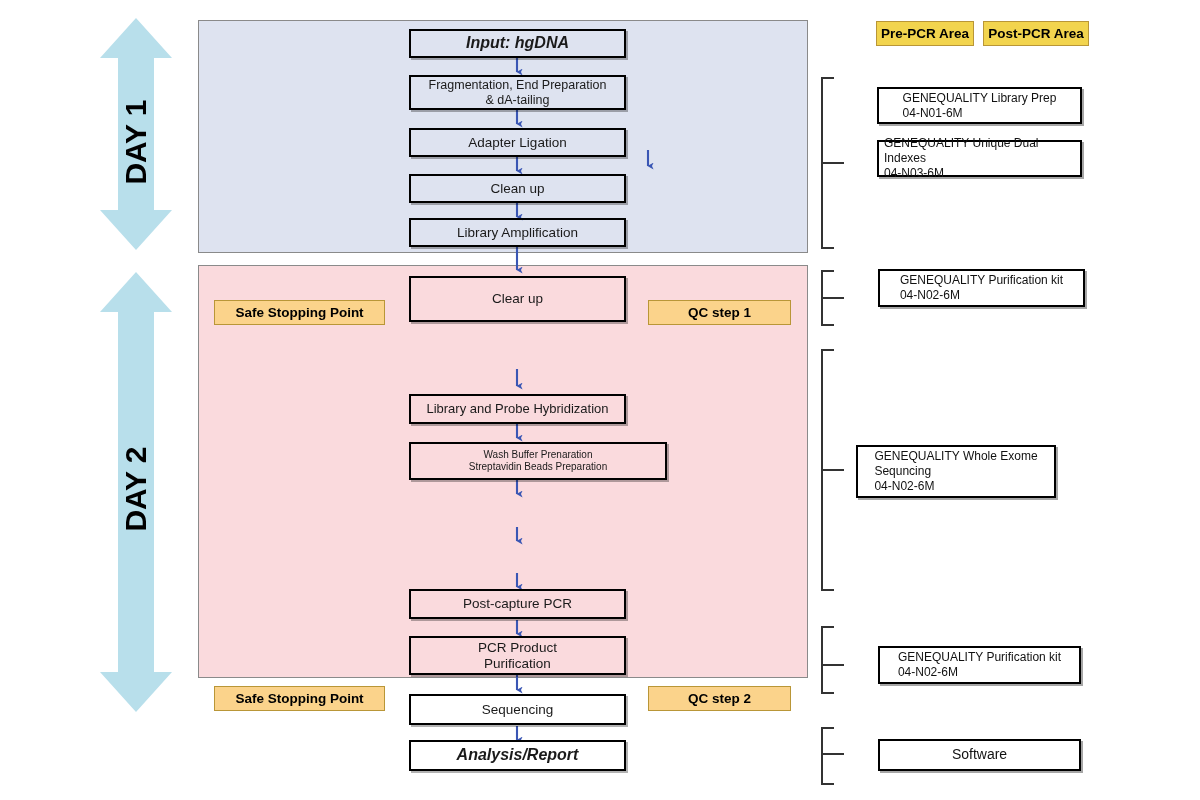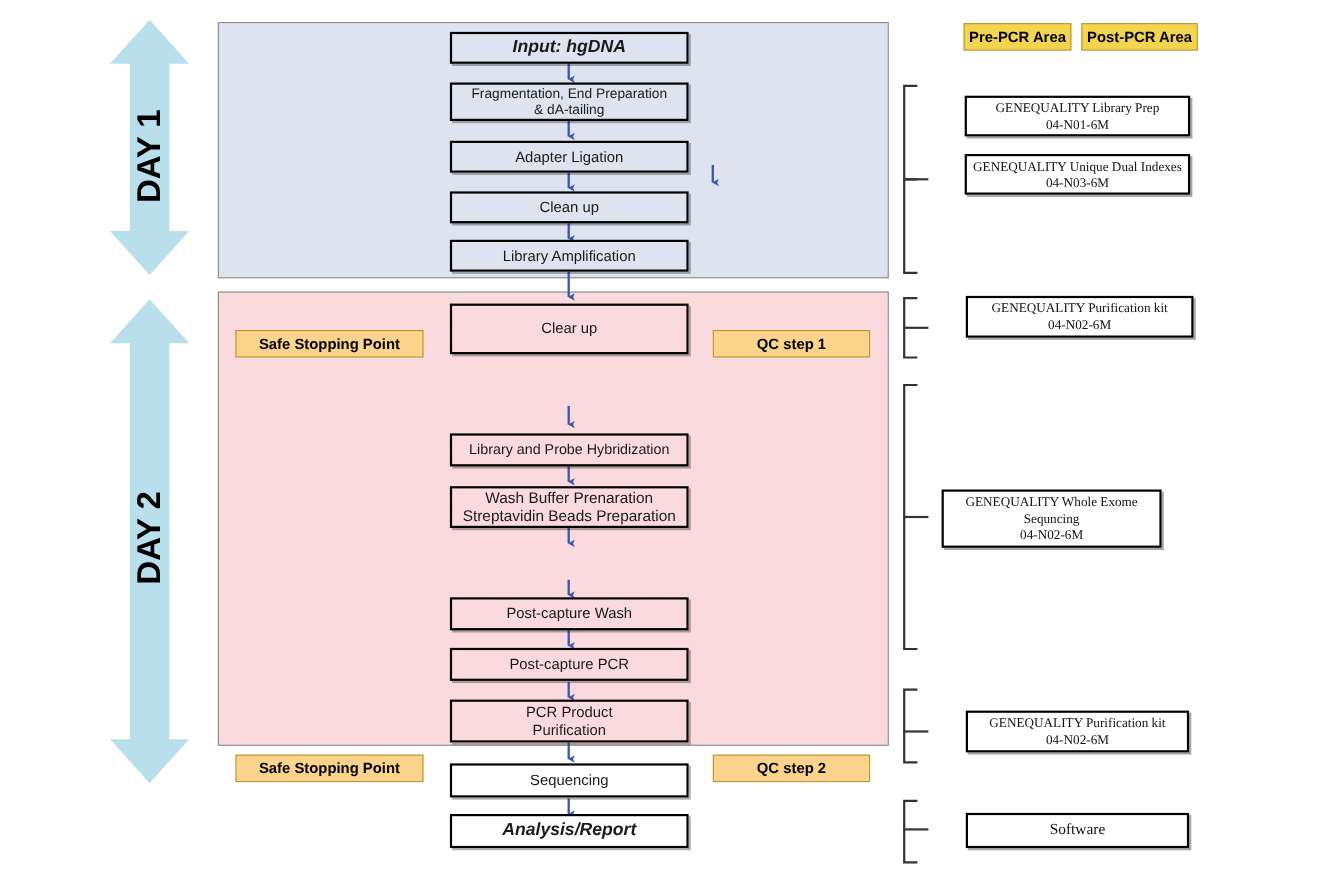--- a/index.html
+++ b/index.html
@@ -61,27 +61,25 @@
   .badge-yellow{background:#f2d44e;}
   .badge-orange{background:#fbd38b;}
 
   
   .kit{
     position:absolute;
     box-sizing:border-box;
     border:2px solid #000;
     background:#ffffff;
     display:flex;align-items:center;justify-content:center;
-    text-align:center;
     font-size:12px;
     line-height:1.25;
     color:#111;
     padding:14px 5px;
     box-shadow:2px 2px 0 rgba(0,0,0,0.35);
-    font-family:Liberation Serif, serif;
   }
 
   
   .arrow-layer{position:absolute;left:0;top:0;width:1200px;height:800px;pointer-events:none;}
 </style>
 </head>
 <body>
 
 <div id="canvas">
 
@@ -156,25 +154,24 @@
 
   <div class="step" style="left:409px;top:128px;width:217px;height:29px;">Adapter Ligation</div>
 
   <div class="step" style="left:409px;top:218px;width:217px;height:29px;">Library Amplification</div>
 
   <div class="step" style="left:409px;top:276px;width:217px;height:46px;">Clear up</div>
 
 
   <div class="step" style="left:409px;top:394px;width:217px;height:30px;font-size:13px;">Library and Probe Hybridization</div>
 
-  <div class="step" style="left:409px;top:442px;width:217px;height:38px;white-space:pre-line;font-size:14px;">Wash Buffer Prenaration
+  <div class="step" style="left:409px;top:442px;width:258px;height:38px;white-space:pre-line;font-size:10px;">Wash Buffer Prenaration
 Streptavidin Beads Preparation</div>
 
 
-  <div class="step" style="left:409px;top:543px;width:217px;height:30px;">Post-capture Wash</div>
 
   <div class="step" style="left:409px;top:589px;width:217px;height:30px;">Post-capture PCR</div>
 
   <div class="step" style="left:409px;top:636px;width:217px;height:39px;white-space:pre-line;">PCR Product
 Purification</div>
 
   <div class="step white" style="left:409px;top:694px;width:217px;height:31px;">Sequencing</div>
 
   <div class="step white bold-italic" style="left:409px;top:740px;width:217px;height:31px;">Analysis/Report</div>
 

